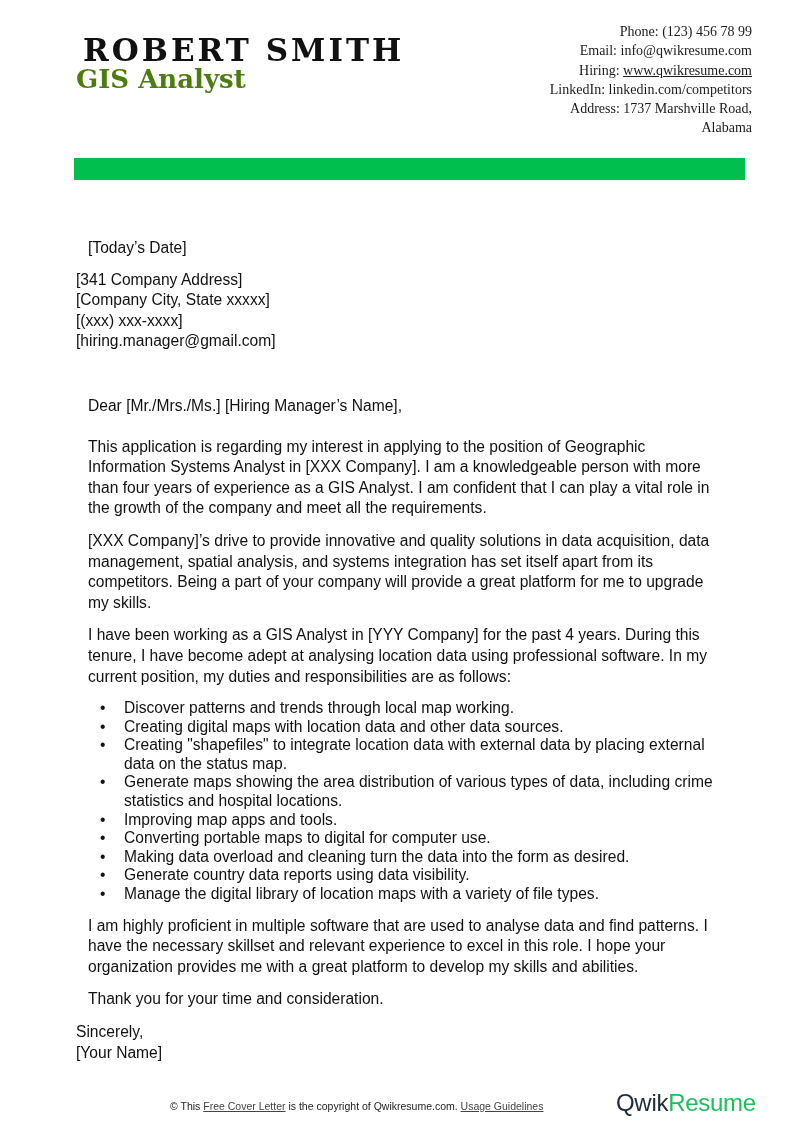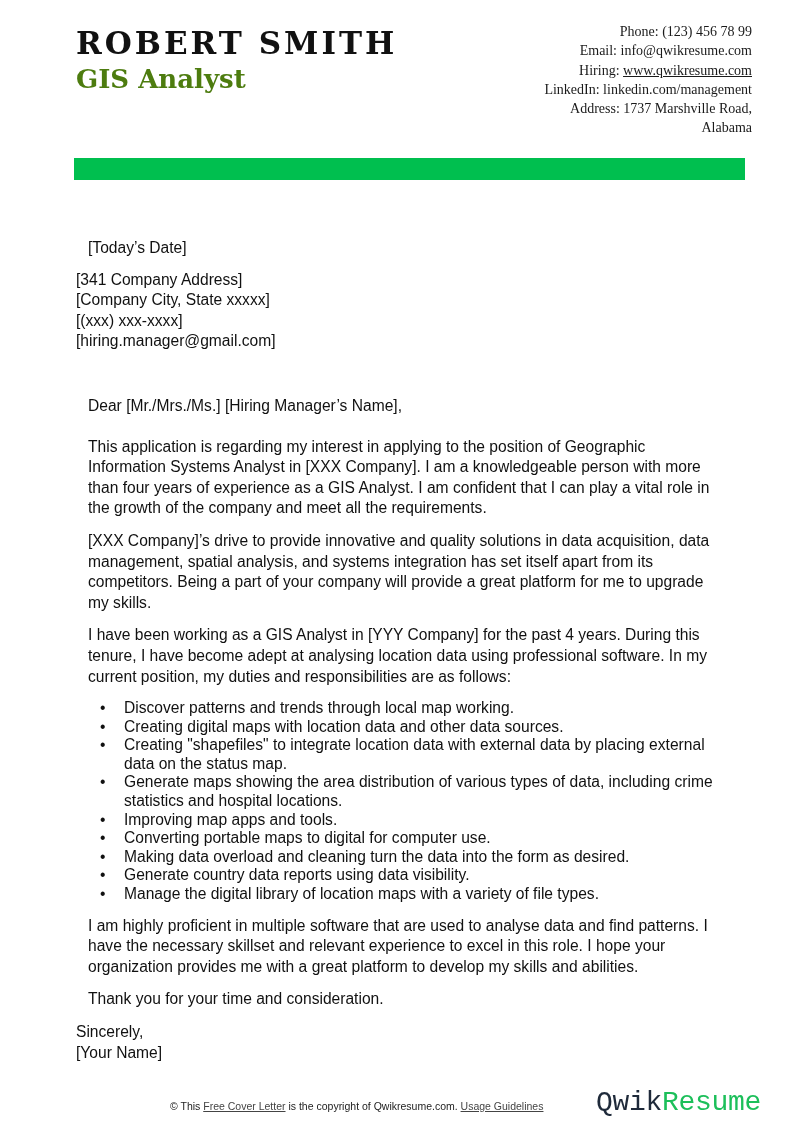--- a/index.html
+++ b/index.html
@@ -17,21 +17,21 @@
     .name {
       position: absolute;
       left: 76px;
       top: 24px;
       font-family: "DejaVu Serif", serif;
       font-weight: bold;
       font-size: 31px;
       letter-spacing: 3px;
       color: #111111;
       line-height: 38px;
-      margin: 0;
+      margin: 7px;
     }
     .job-title {
       position: absolute;
       left: 76px;
       top: 62px;
       font-family: "DejaVu Serif", serif;
       font-weight: bold;
       font-size: 26px;
       color: #4d7c0f;
       line-height: 34px;
@@ -113,24 +113,24 @@
       color: #222222;
       line-height: 14px;
       white-space: nowrap;
     }
     .footer-text .flink {
       text-decoration: underline;
       color: #444444;
     }
     .logo {
       position: absolute;
-      left: 596px;
+      left: 616px;
       top: 1088px;
-      font-family: Liberation Mono, monospace;
-      font-size: 28px;
+      font-family: Liberation Sans, sans-serif;
+      font-size: 24px;
       line-height: 30px;
       letter-spacing: -0.3px;
       white-space: nowrap;
     }
     .logo .qwik {
       color: #1f2a3a;
       font-weight: 500;
     }
     .logo .resume {
       color: #1cbf5a;
@@ -139,21 +139,21 @@
 </head>
 <body>
 
 <h1 class="name">ROBERT SMITH</h1>
 <h2 class="job-title">GIS Analyst</h2>
 
 <div class="contact">
   <div>Phone: (123) 456 78 99</div>
   <div>Email: info@qwikresume.com</div>
   <div><span>Hiring: </span><span class="link">www.qwikresume.com</span></div>
-  <div>LinkedIn: linkedin.com/management</div>
+  <div>LinkedIn: linkedin.com/competitors</div>
   <div>Address: 1737 Marshville Road,</div>
   <div>Alabama</div>
 </div>
 
 <div class="accent-bar"></div>
 
 <div class="content">
   <p class="date">[Today’s Date]</p>
 
   <div>

